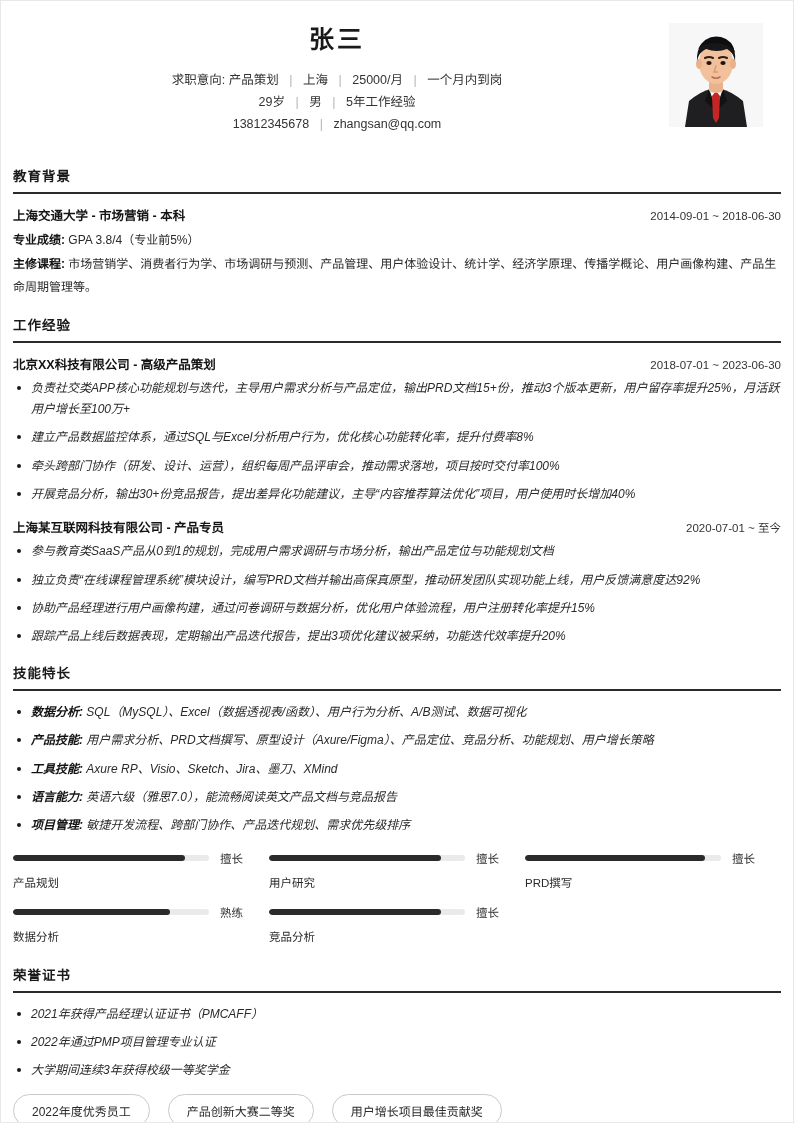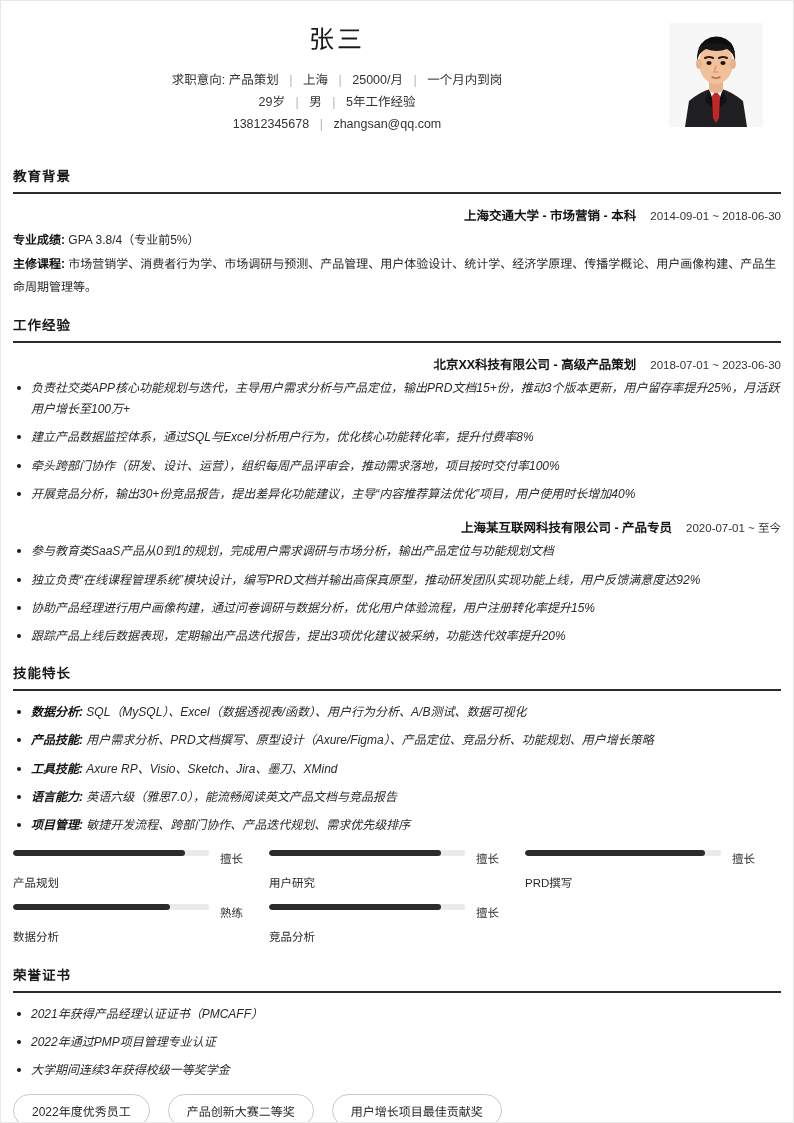--- a/index.html
+++ b/index.html
@@ -25,21 +25,21 @@
     position: relative;
     padding: 22px 28px 16px 28px;
     min-height: 150px;
   }
   .header-inner {
     text-align: center;
     padding-right: 120px;
   }
   .person-name {
     font-size: 25px;
-    font-weight: normal;
+    font-weight: bold;
     color: #1a1a1a;
     letter-spacing: 3px;
     line-height: 1.35;
     margin-bottom: 13px;
   }
   .contact-line {
     font-size: 12.5px;
     color: #333333;
     line-height: 1.75;
     white-space: nowrap;
@@ -73,21 +73,21 @@
     letter-spacing: 1px;
     padding-bottom: 7px;
     border-bottom: 2px solid #2b2b2b;
     margin-bottom: 11px;
   }
 
   .entry { margin-bottom: 4px; }
   .entry-head {
     display: flex;
     align-items: baseline;
-    justify-content: flex-end;
+    justify-content: space-between;
     margin-bottom: 5px;
   }
   .entry-title {
     font-size: 12.5px;
     font-weight: bold;
     color: #141414;
   }
   .entry-date {
     font-size: 11.5px;
     color: #333333;
@@ -131,20 +131,21 @@
     flex-wrap: wrap;
     margin-top: 13px;
   }
   .bar-cell {
     width: 33.333%;
     padding-right: 26px;
     margin-bottom: 14px;
   }
   .bar-row {
     display: flex;
+    align-items: center;
     font-family: Liberation Serif, serif;
   }
   .bar-track {
     position: relative;
     flex: 1;
     height: 6px;
     background: #eaeaea;
     border-radius: 3px;
     overflow: hidden;
   }

